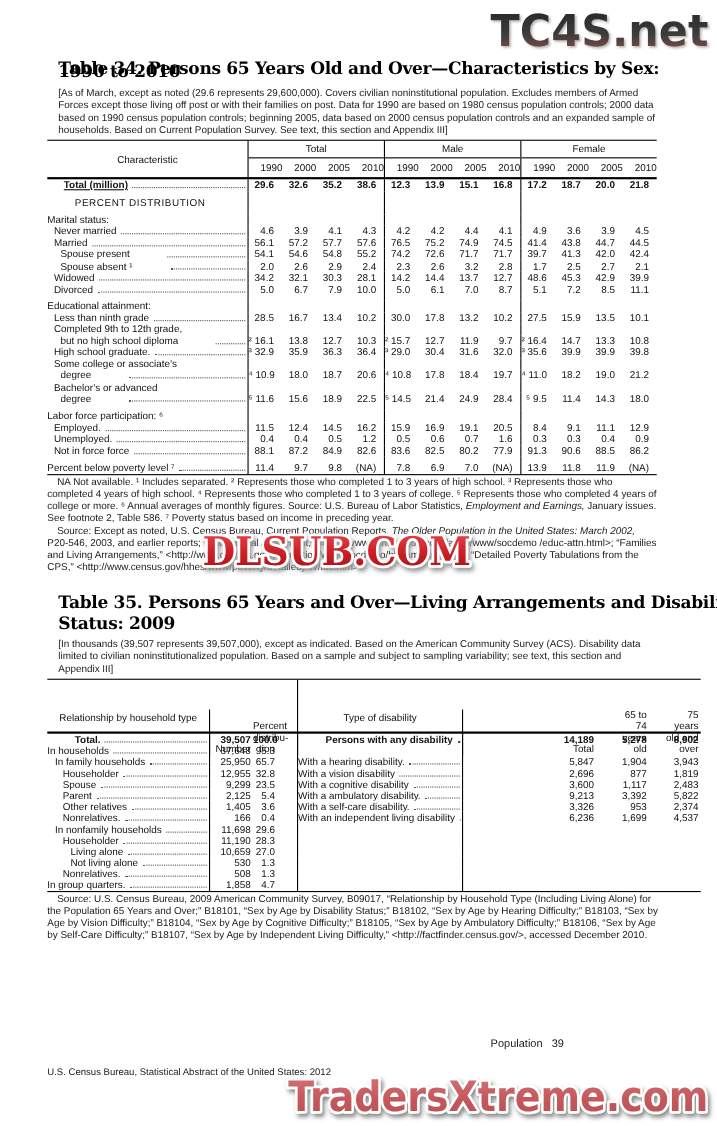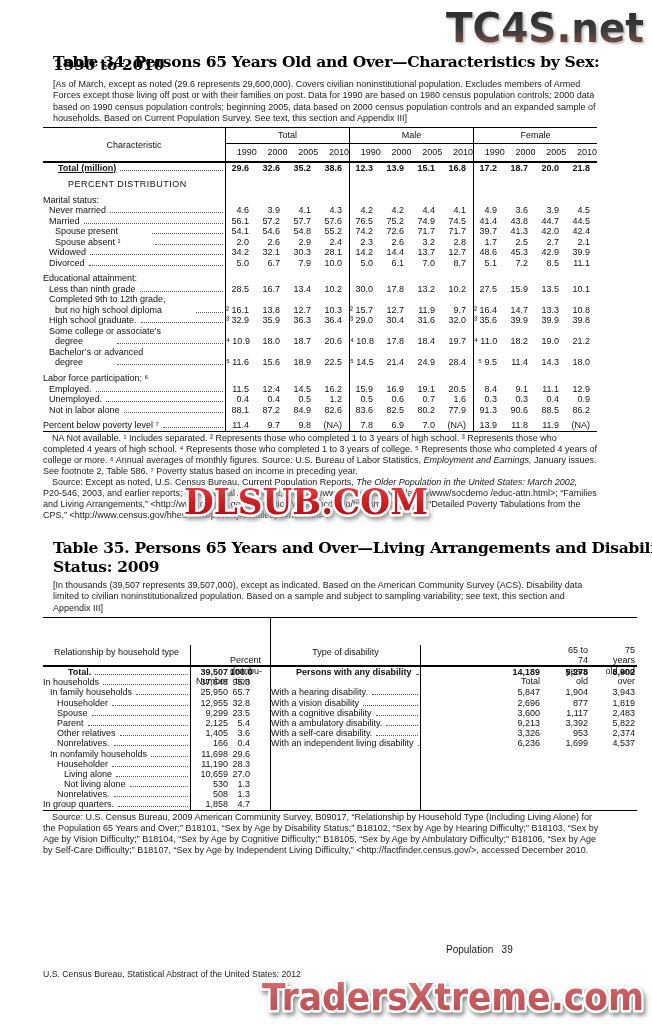--- a/index.html
+++ b/index.html
@@ -588,21 +588,21 @@
           <div class="vc">0.7</div>
           <div class="vc">1.6</div>
           <div class="vc d">0.3</div>
           <div class="vc">0.3</div>
           <div class="vc">0.4</div>
           <div class="vc">0.9</div>
         </div>
 
         <div class="t34row i1 dots">
           <div class="lc">
-            <span>Not in labor alone</span>
+            <span>Not in force force</span>
             <span class="ldr"></span>
           </div>
           <div class="vc d">88.1</div>
           <div class="vc">87.2</div>
           <div class="vc">84.9</div>
           <div class="vc">82.6</div>
           <div class="vc d">83.6</div>
           <div class="vc">82.5</div>
           <div class="vc">80.2</div>
           <div class="vc">77.9</div>

